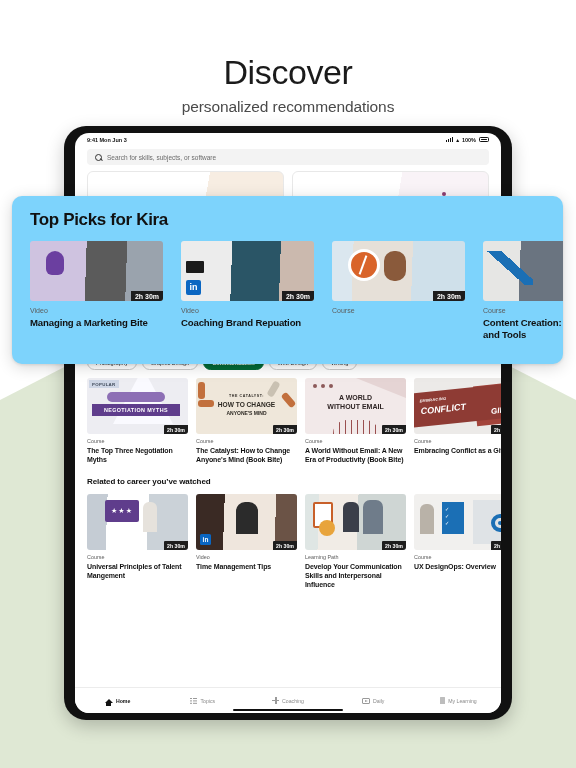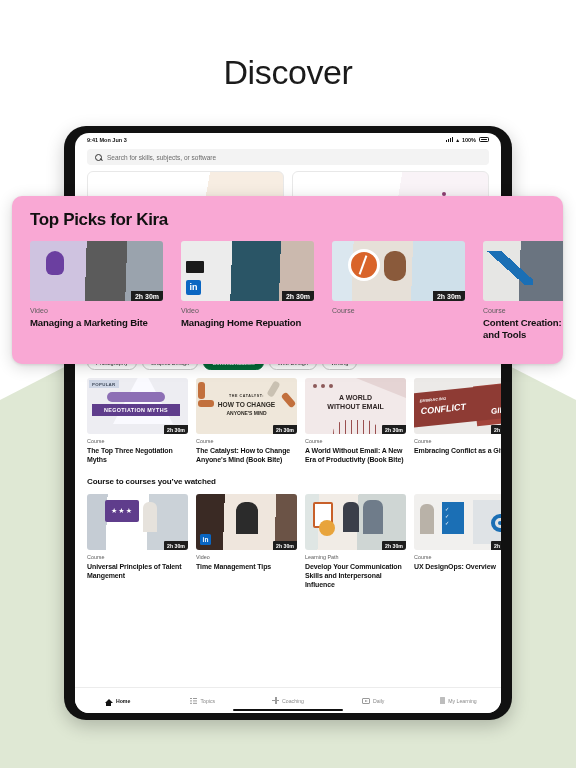--- a/index.html
+++ b/index.html
@@ -197,21 +197,21 @@
   .ic-coach::before{content:"";position:absolute;left:3px;top:0;width:1.6px;height:7px;background:#9a9a9a;}
   .ic-coach::after{content:"";position:absolute;left:0;top:2.7px;width:7px;height:1.6px;background:#9a9a9a;}
   .ic-daily{ border:1px solid #9a9a9a;border-radius:1px;width:8px;height:6px; }
   .ic-daily::after{content:"";position:absolute;left:2.4px;top:1.2px;width:0;height:0;border-left:3px solid #9a9a9a;border-top:1.8px solid transparent;border-bottom:1.8px solid transparent;}
   .ic-learn{ width:5px;height:7px;background:#bdbdbd;border-radius:.5px; }
   .homebar{position:absolute;left:50%;bottom:2px;transform:translateX(-50%);width:110px;height:2px;background:#111;border-radius:2px;}
 
   
   .overlay {
     position: absolute; left: 12px; top: 196px; width: 551px; height: 168px;
-    background: #f9a8d4; border-radius: 10px;
+    background: #7dd3fc; border-radius: 10px;
     box-shadow: 0 3px 16px rgba(0,0,0,.16), 0 1px 3px rgba(0,0,0,.10);
     overflow: hidden; padding: 14px 0 0 18px;
   }
   .overlay h2 { font-size: 17px; font-weight: 700; color: #111; letter-spacing: -0.35px; }
   .ovrow { display: flex; gap: 18px; margin-top: 11px; }
   .ovcard { width: 133px; flex: 0 0 133px; }
   .ovthumb { width: 133px; height: 60px; border-radius: 3px; position: relative; overflow: hidden; }
   .ovdur { position:absolute; right:0; bottom:0; background:#1d1d1d; color:#fff; font-size:7px; font-weight:600; padding:1.5px 4px; }
   .ovtype { font-size: 7px; color: #5c5c5c; margin-top: 6px; }
   .ovtitle { font-size: 9.6px; font-weight: 700; color: #111; line-height: 12px; margin-top: 3px; letter-spacing: -0.15px; }
@@ -219,20 +219,21 @@
 </style>
 </head>
 <body>
 
 <div id="stage">
 
   <div class="green-bg"></div>
 
   <div class="headline">
     <h1>Discover</h1>
+    <p>personalized recommendations</p>
   </div>
 
   <div class="tablet">
     <div class="screen">
 
       <div class="statusbar">
         <span>9:41 Mon Jun 3</span>
         <span class="status-right">
           <span class="bars">
               <i></i>
@@ -355,21 +356,21 @@
               </span>
               <span class="gift">GIFT</span>
               <span class="dur">2h 30m</span>
             </div>
             <div class="ctype">Course</div>
             <div class="ctitle">Embracing Conflict as a Gift</div>
           </div>
         </div>
 
         <div class="sechead">
-          <h2>Course to courses you’ve watched</h2>
+          <h2>Related to career you’ve watched</h2>
         </div>
 
         <div class="cardrow">
           <div class="card">
             <div class="thumb t-talent">
               <span class="bub">★★★</span>
                 <span class="per"></span>
               <span class="dur">2h 30m</span>
             </div>
             <div class="ctype">Course</div>
@@ -455,21 +456,21 @@
         <div class="ovtitle">Managing a Marketing Bite</div>
       </div>
 
       <div class="ovcard">
         <div class="ovthumb t-brand">
           <span class="mon"></span>
           <span class="ovli">in</span>
           <span class="ovdur">2h 30m</span>
         </div>
         <div class="ovtype">Video</div>
-        <div class="ovtitle">Managing Home Repuation</div>
+        <div class="ovtitle">Coaching Brand Repuation</div>
       </div>
 
       <div class="ovcard">
         <div class="ovthumb t-smm">
           <span class="face"></span>
             <span class="comp"></span>
             <span class="needle"></span>
           <span class="ovdur">2h 30m</span>
         </div>
         <div class="ovtype">Course</div>

